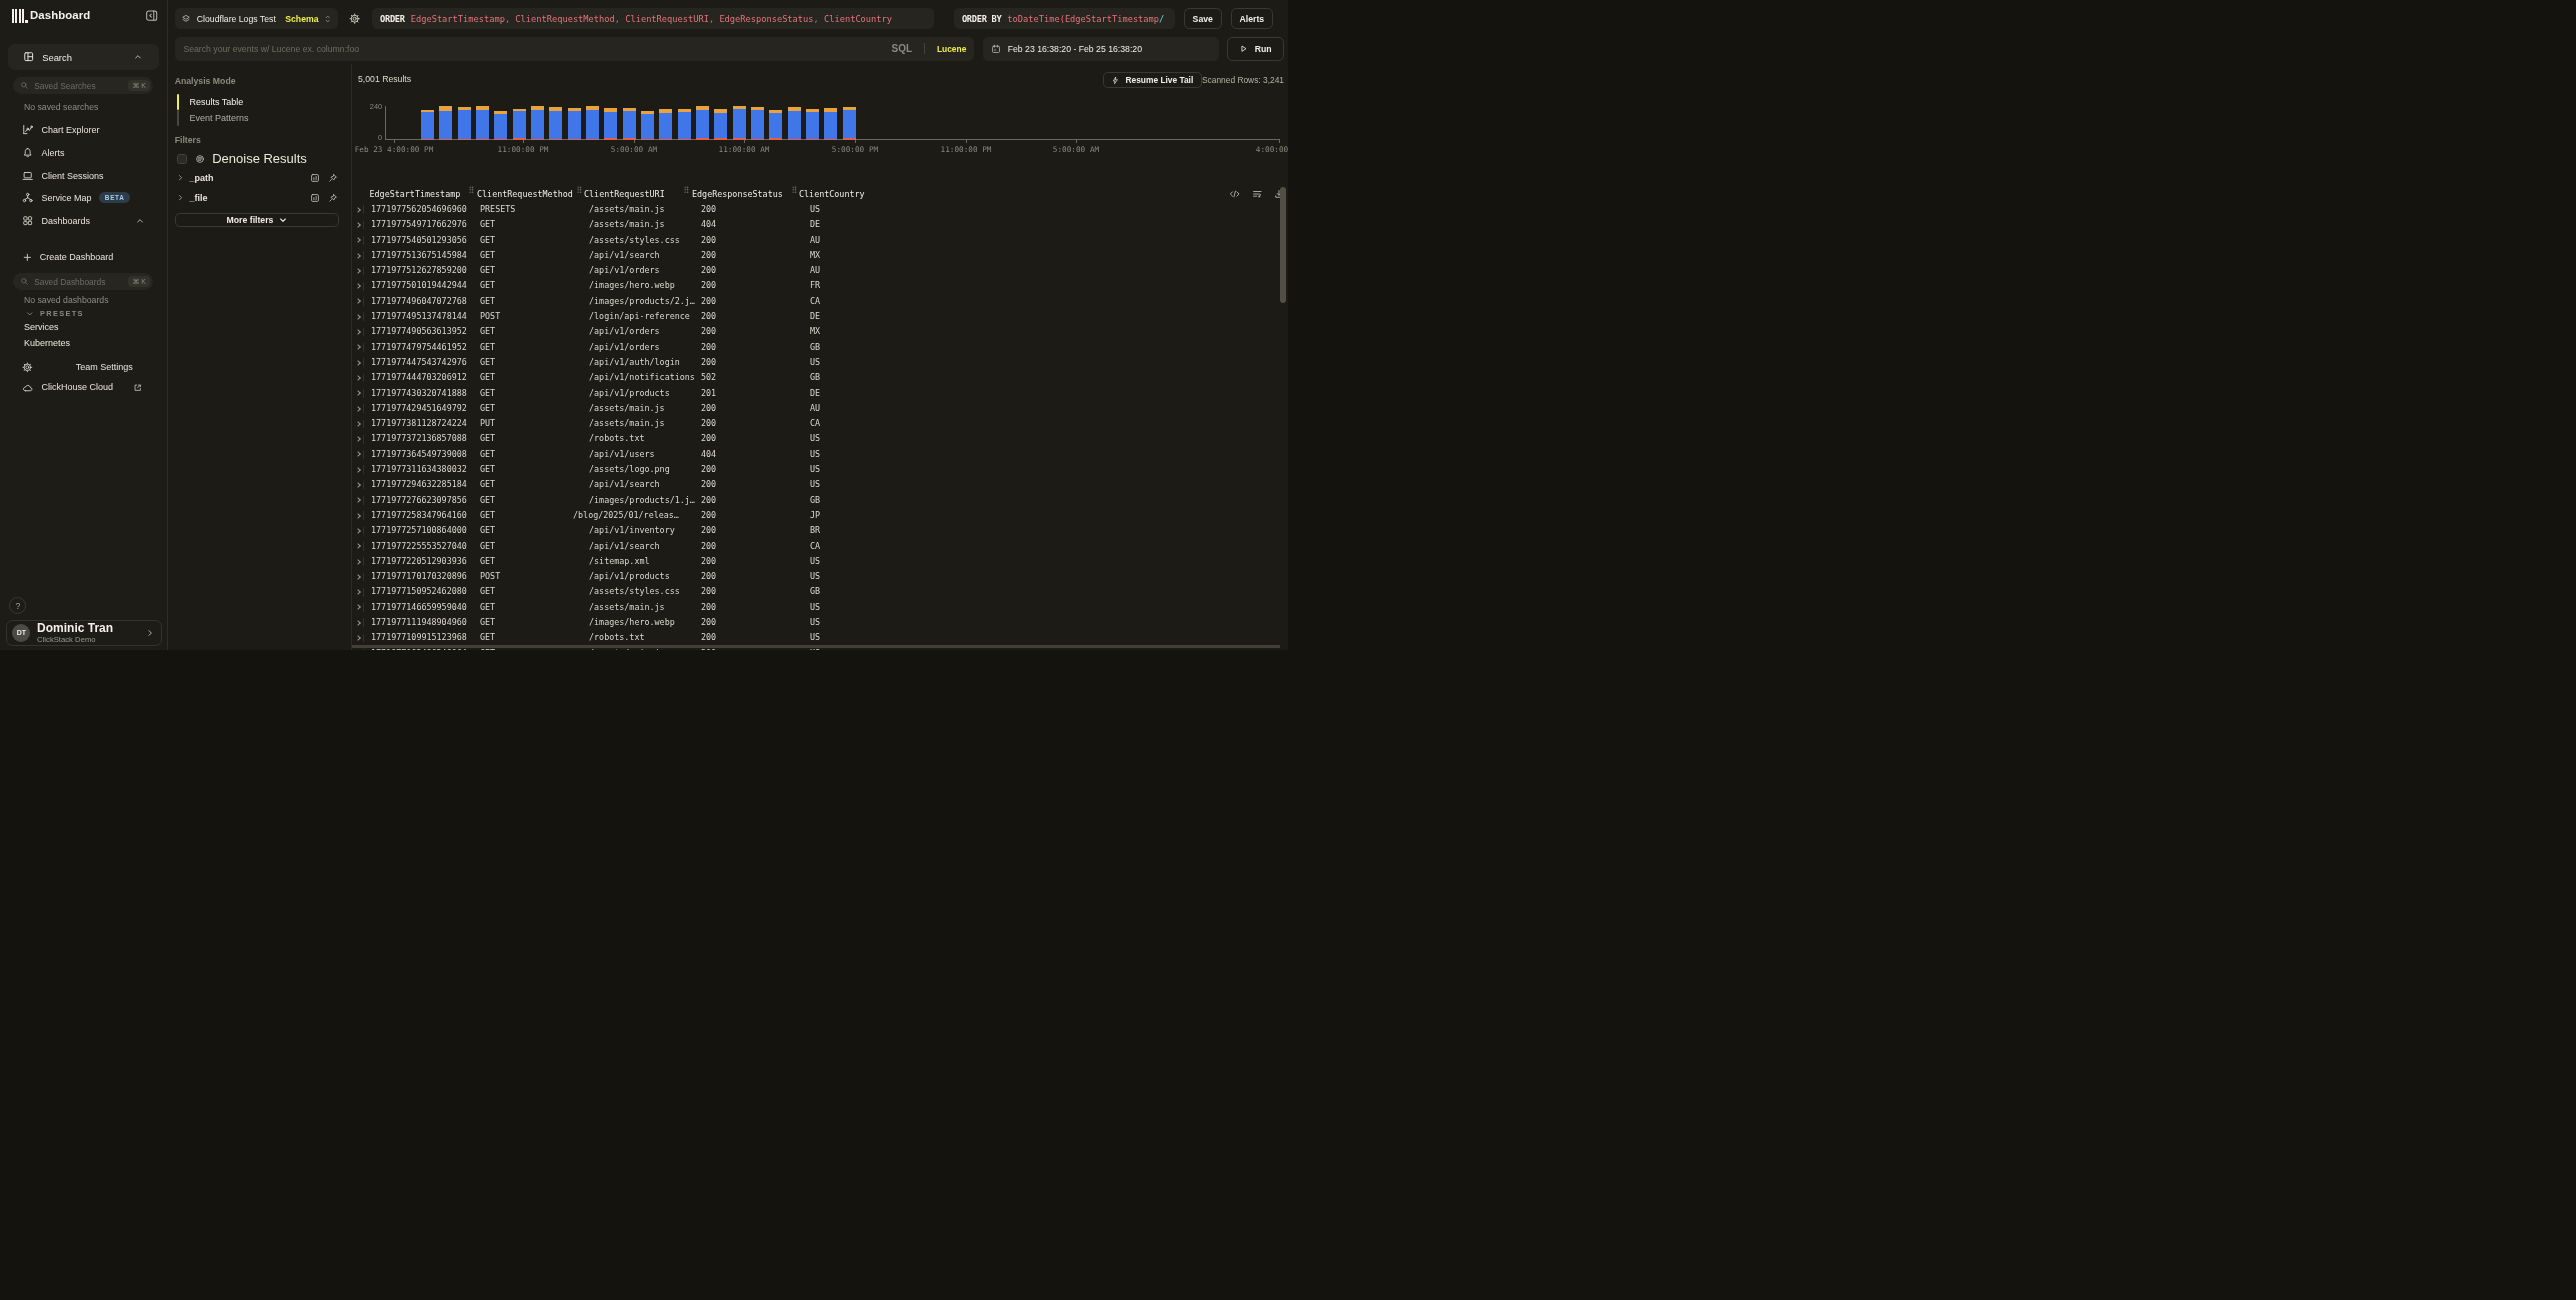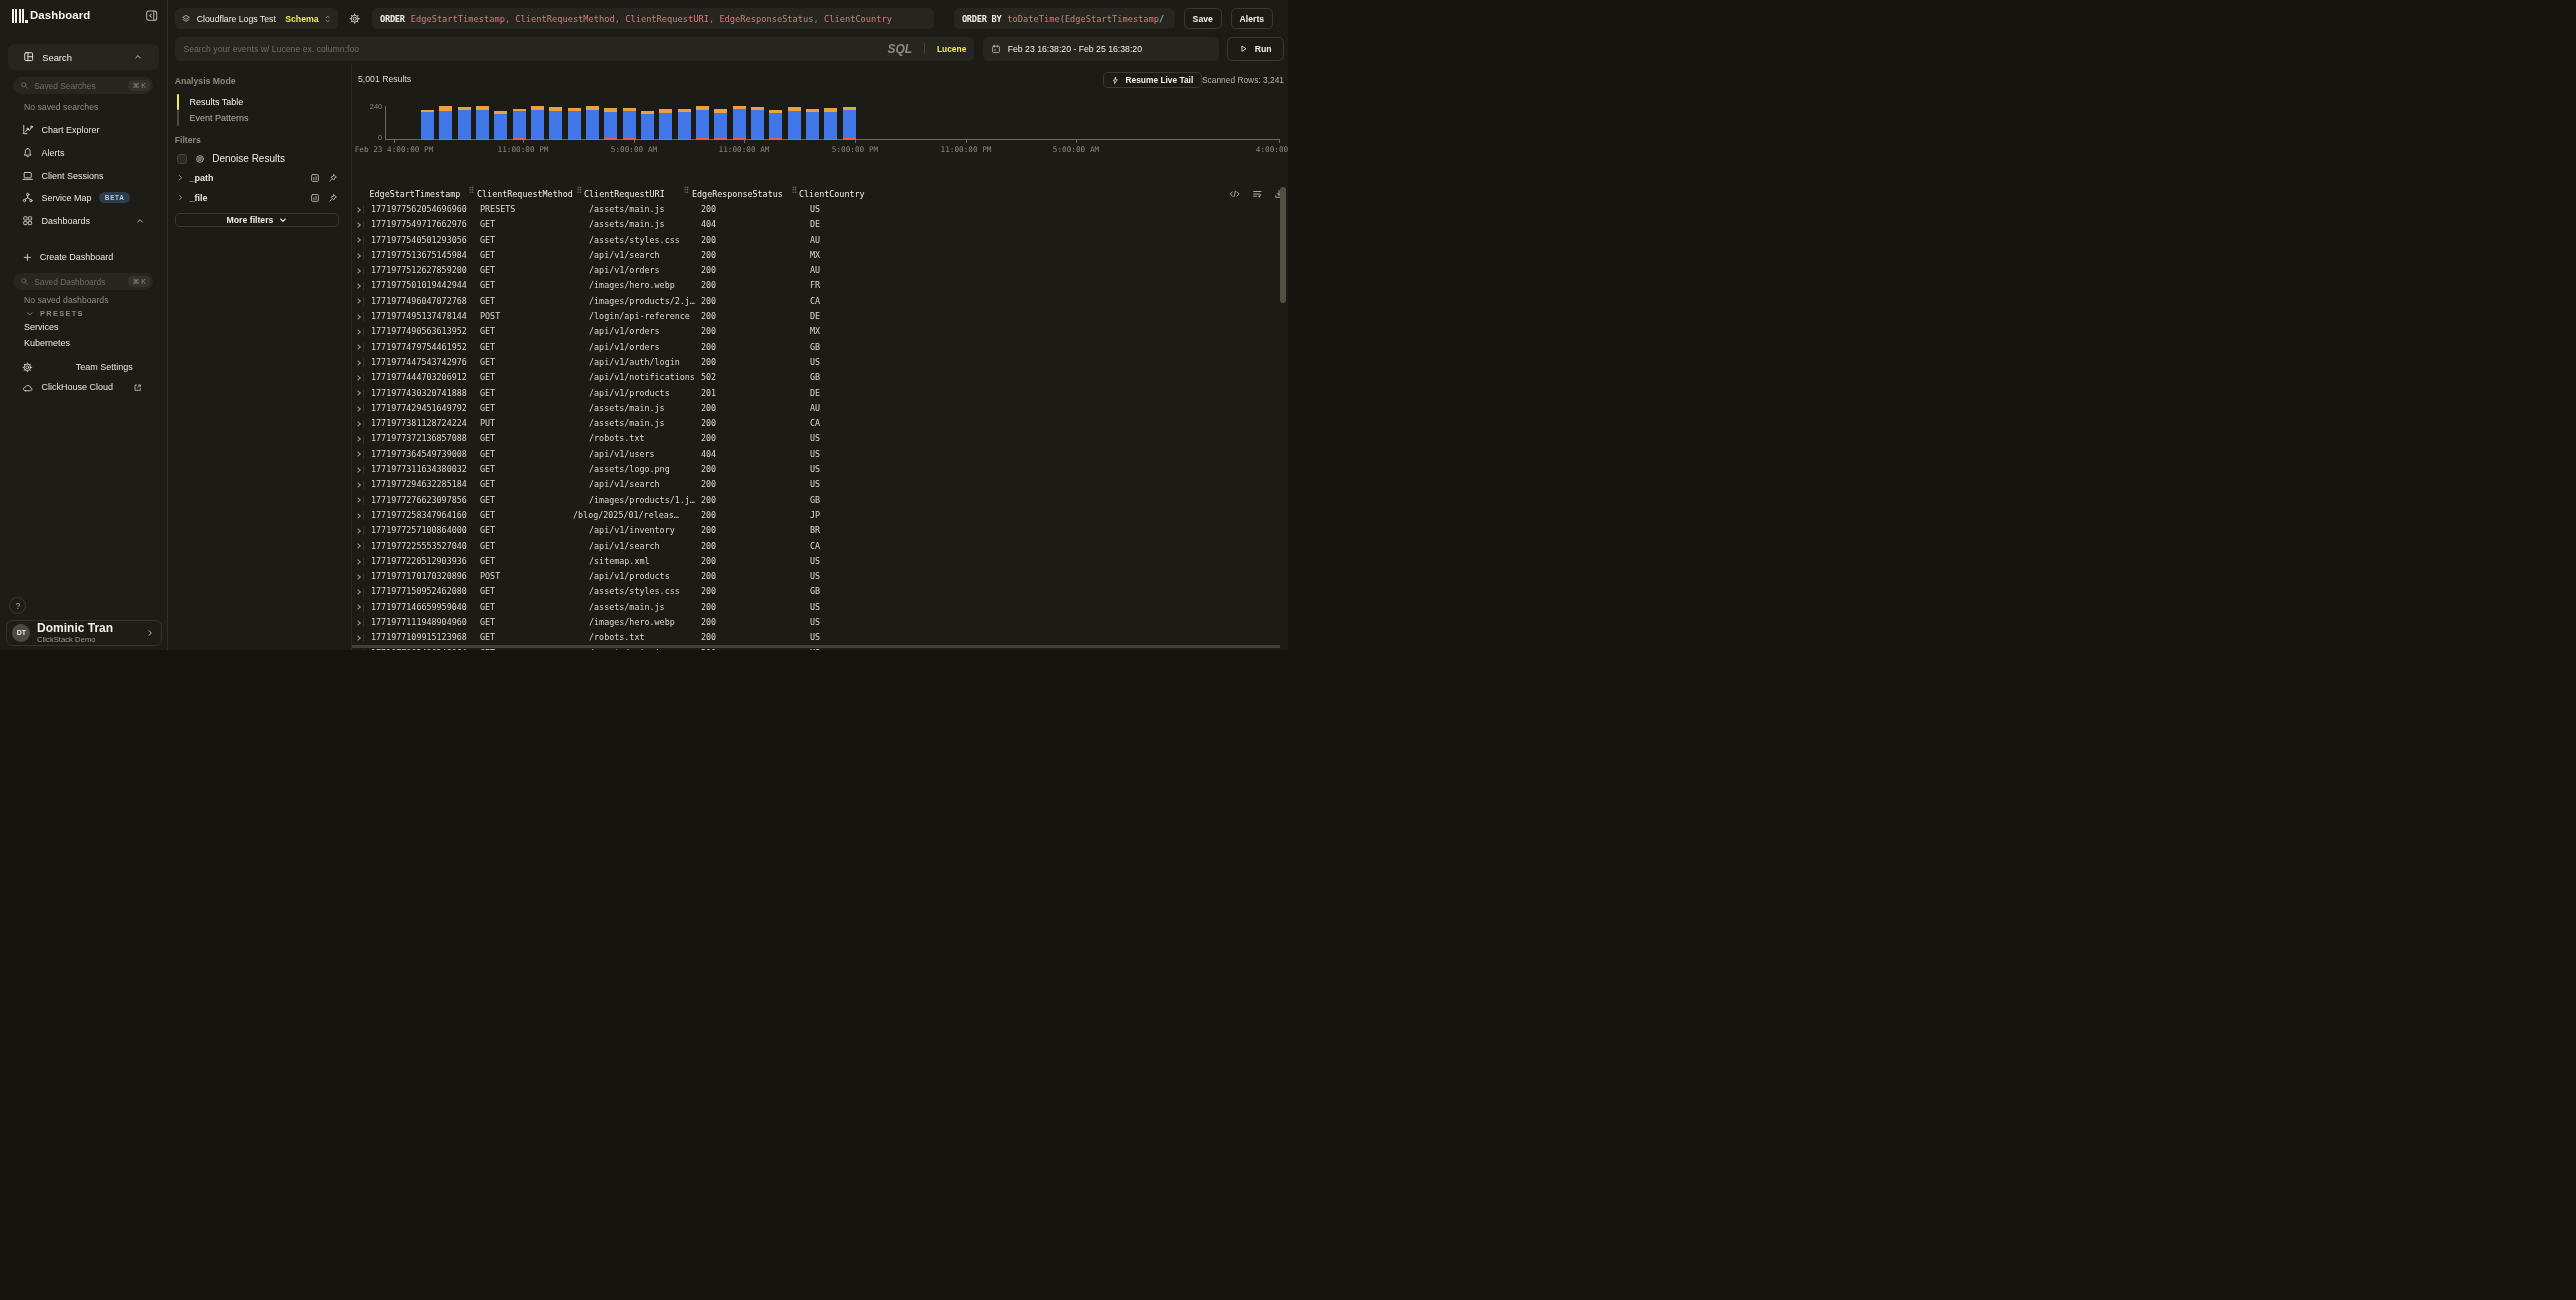--- a/index.html
+++ b/index.html
@@ -52,38 +52,38 @@
   .code-pink { color:#e5737c; font-family:"DejaVu Sans Mono","Liberation Mono",monospace; }
   .code-comma { color:#8a897f; font-family:"DejaVu Sans Mono","Liberation Mono",monospace; }
   .code-cyan { color:#62d7e2; font-family:"DejaVu Sans Mono","Liberation Mono",monospace; }
   .select-box { flex:1; margin-right:19.5px; }
   .orderby-box { width:221px; }
   .btn { height:21px; border:0.7px solid #3b3a30; border-radius:5.4px; background:transparent; color:#f2f0e8; font-size:8.7px; font-weight:700; display:flex; align-items:center; justify-content:center; padding:0 8px; cursor:pointer; white-space:nowrap; }
   .tb-row1 .btn { margin-left:8.7px; }
   .tb-row2 { display:flex; align-items:center; height:23.5px; margin:8px 4px 0 7.4px; }
   .search-input { flex:1; height:23.5px; background:#26251f; border-radius:5.4px; display:flex; align-items:center; padding:0 8px; gap:5.4px; cursor:text; }
   .search-input .ph { flex:1; color:#6e6d63; font-size:8.7px; }
-  .lang-sql { color:#8a897f; font-size:12px; font-weight:600; cursor:pointer;font-style:italic; }
+  .lang-sql { color:#8a897f; font-size:10px; font-weight:600; cursor:pointer; }
   .lang-div { width:0.7px; height:10.7px; background:#45443a; margin:0 6.7px; }
   .lang-lucene { color:#f0ef44; font-size:8.4px; font-weight:600; cursor:pointer; }
   .date-box { width:236px; height:23.5px; background:#26251f; border-radius:5.4px; display:flex; align-items:center; padding:0 8px; gap:6.7px; margin:0 8px 0 8.7px; cursor:pointer; }
   .date-box .txt { font-size:8.7px; color:#f2f0e8; white-space:nowrap; }
   .run-btn { width:57px; height:23.5px; gap:6px; }
 
   .content { flex:1; display:flex; min-height:0; }
 
   
   .fpanel { position:relative; width:184px; min-width:184px; border-right:0.7px solid #2c2b24; }
   .fp-title { position:absolute; left:6.7px; font-size:8.7px; font-weight:700; color:#8b8a7f; }
   .mode-track { position:absolute; left:9.4px; width:2px; border-radius:1.3px; }
   .mode-item { position:absolute; left:21.5px; height:16px; display:flex; align-items:center; font-size:9px; cursor:pointer; }
   .denoise-row { position:absolute; left:9.4px; top:89px; height:11.4px; display:flex; align-items:center; gap:7.4px; cursor:pointer; }
   .checkbox { width:10px; height:10px; border-radius:2.7px; background:#2b2a23; border:0.7px solid #45443a; }
   .denoise-row .icn { color:#cfcdc2; }
-  .denoise-lbl { font-size:10px; color:#eceade;text-align:center; }
+  .denoise-lbl { font-size:13px; color:#eceade;text-align:center; }
   .ffield-row { position:absolute; left:9.4px; right:12.8px; height:12px; display:flex; align-items:center; cursor:pointer; }
   .ffield-row .chev-r { color:#a5a499; margin-right:4.7px; }
   .ffield-name { font-size:9px; font-weight:600; color:#e8e5dc; }
   .ffield-icons { margin-left:auto; display:flex; gap:8px; color:#cfcdc2; }
   .more-filters { position:absolute; left:6.7px; width:164px; top:149px; height:14px; border:0.7px solid #3b3a30; border-radius:4.7px; display:flex; align-items:center; justify-content:center; gap:5.4px; font-size:8.7px; font-weight:700; color:#f0eee6; cursor:pointer; }
 
   
   .main { position:relative; flex:1; min-width:0; overflow:hidden; }
   .results-count { position:absolute; left:6px; top:10px; font-size:8.7px; color:#dedcd2; }
   .resume-btn { position:absolute; left:751px; top:8px; height:16px; border:0.7px solid #3b3a30; border-radius:4.7px; display:flex; align-items:center; gap:5.4px; padding:0 7.4px; font-size:8.4px; font-weight:700; color:#f2f0e8; cursor:pointer; }

